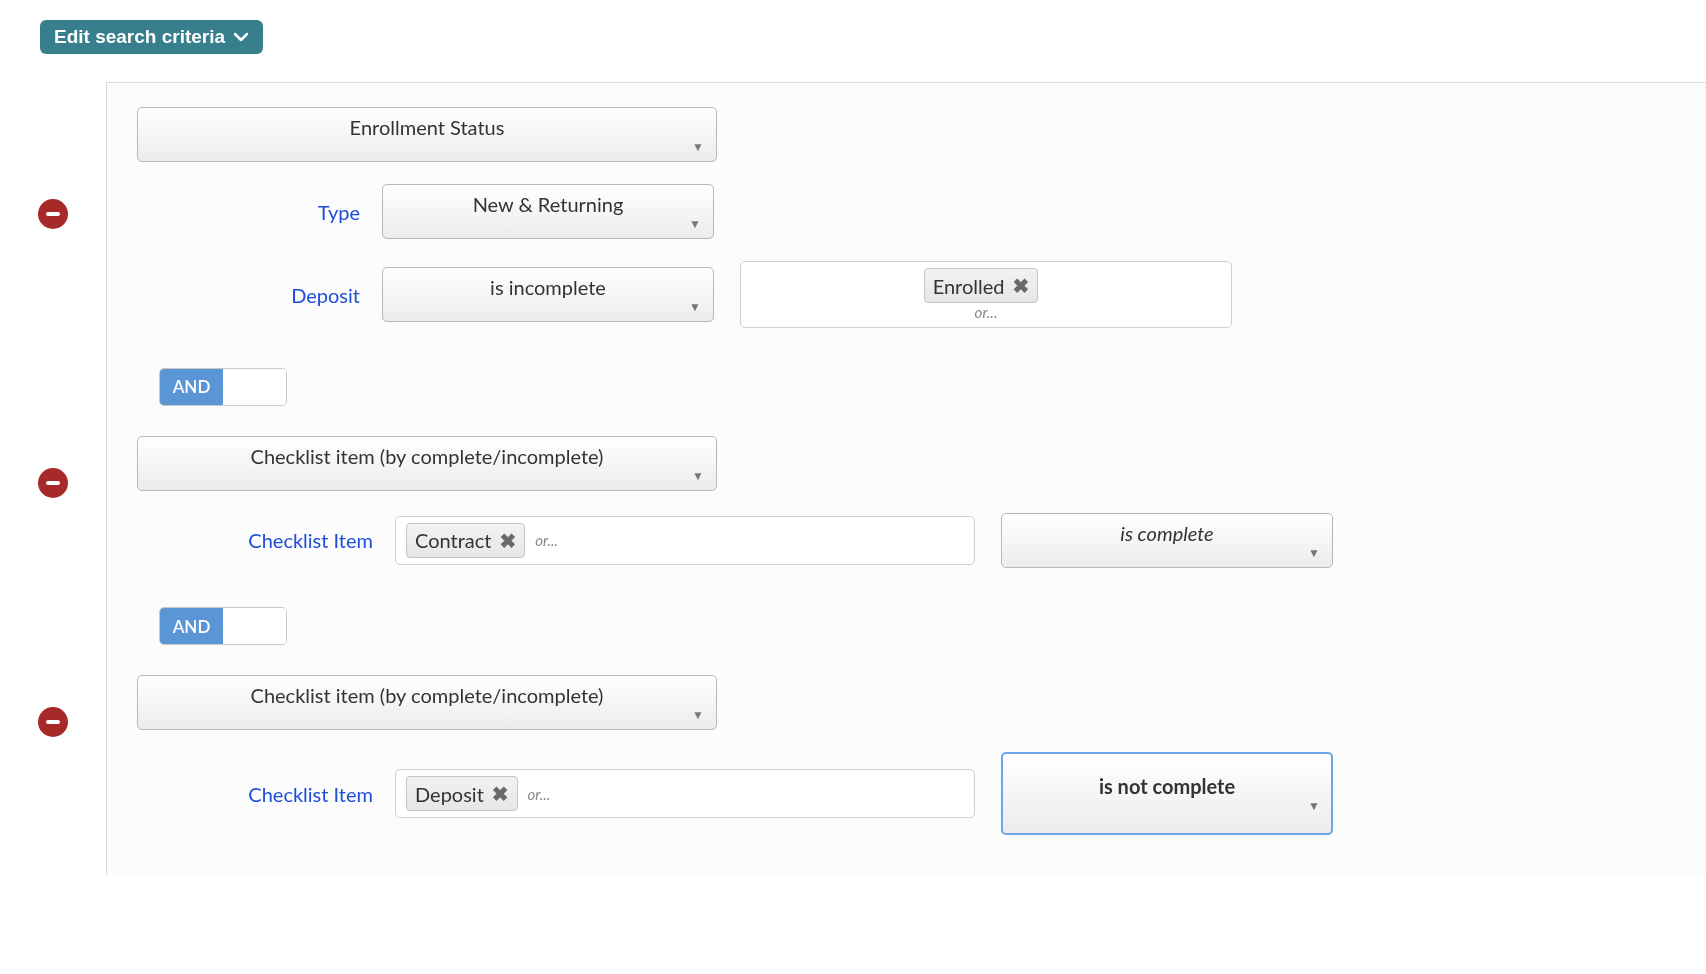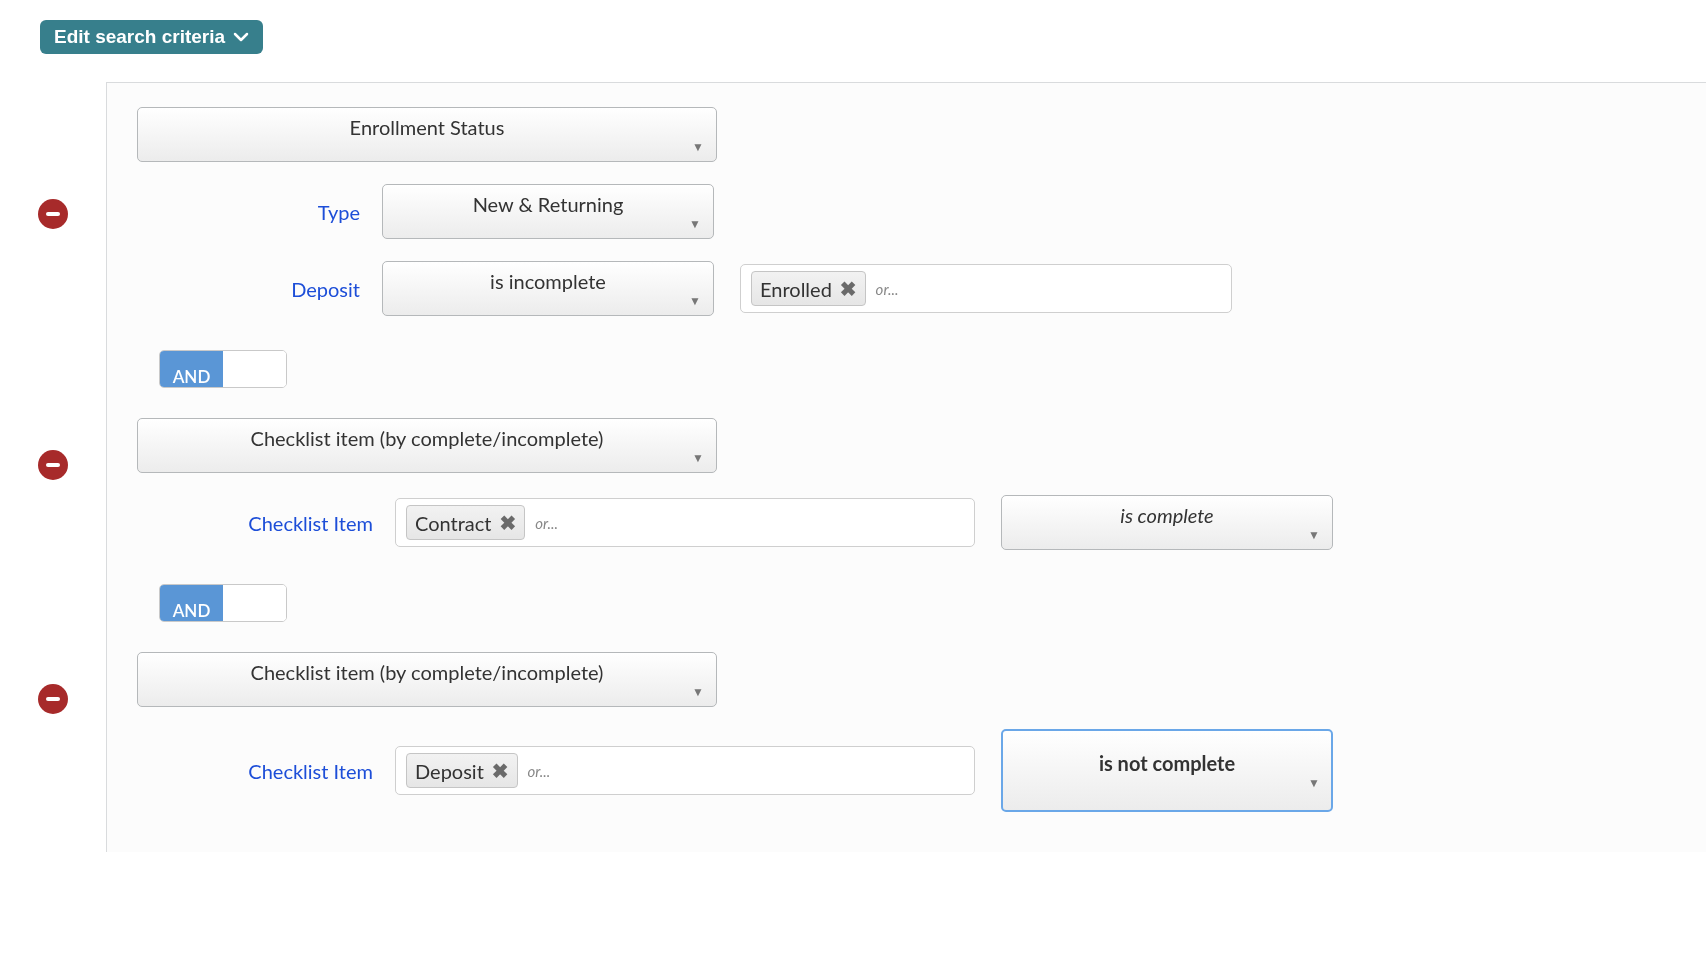--- a/index.html
+++ b/index.html
@@ -107,21 +107,21 @@
   .tag-input {
     display: inline-flex;
     align-items: center;
     border: 1px solid #cfcfcf;
     border-radius: 5px;
     background: #fff;
     padding: 6px 10px;
     margin-left: 26px;
     min-height: 48px;
   }
-  .tag-input.w1 { width: 492px; }
+  .tag-input.w1 { width: 492px; flex-direction: column; }
   .tag-input.w2 { width: 580px; margin-left: 0; }
   .chip {
     display: inline-flex;
     align-items: center;
     background: linear-gradient(#f2f2f2, #e6e6e6);
     border: 1px solid #c5c5c5;
     border-radius: 4px;
     padding: 4px 8px;
     font-size: 20px;
     color: #333;
@@ -144,21 +144,21 @@
     border-radius: 5px;
     overflow: hidden;
     margin: 34px 0 0 22px;
     height: 38px;
     width: 128px;
     background: #fff;
   }
   .connector .seg {
     flex: 1;
     display: flex;
-    align-items: flex-end;
+    align-items: center;
     justify-content: center;
     font-size: 17px;
     cursor: pointer;
   }
   .connector .seg.active {
     background: #5a96d6;
     color: #fff;
     font-weight: 600;
   }
   .connector .seg.inactive {

